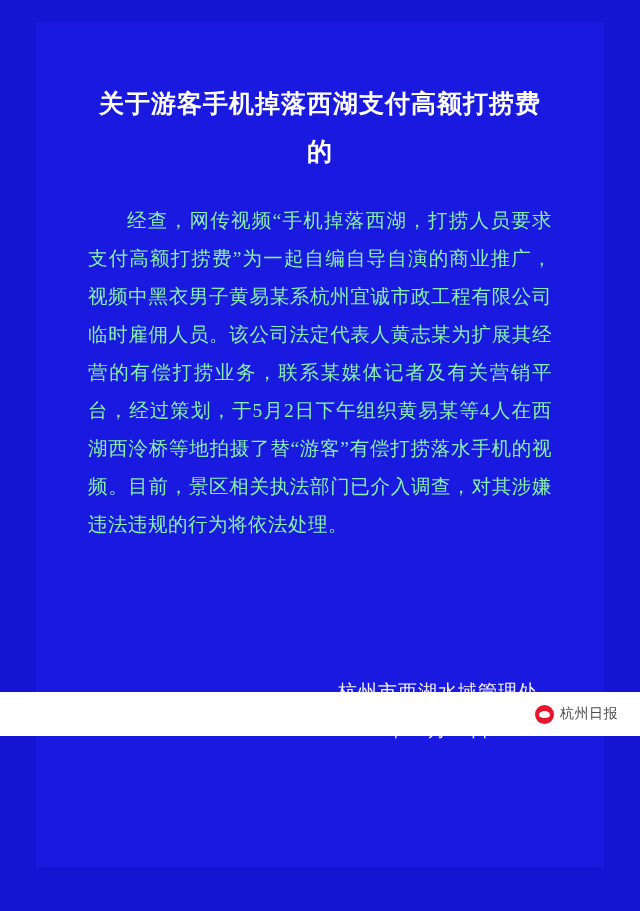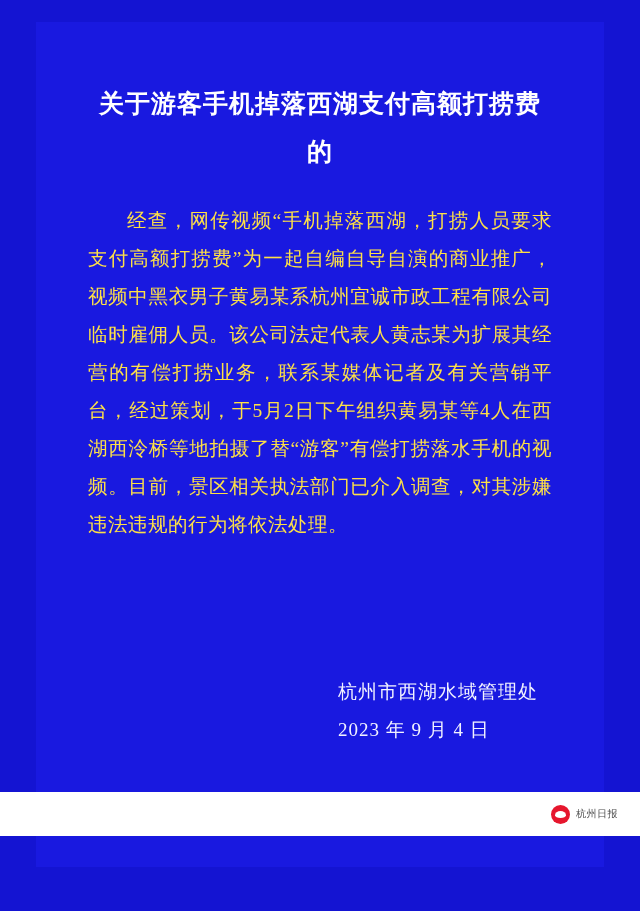--- a/index.html
+++ b/index.html
@@ -9,21 +9,21 @@
   body {
     width: 640px;
     height: 911px;
     background: #1414d2;
     font-family: "Liberation Serif", "DejaVu Serif", serif;
     overflow: hidden;
   }
   .page {
     position: relative;
     width: 640px;
-    height: 836px;
+    height: 736px;
     background: #1414d2;
     box-sizing: border-box;
   }
   .notice-card {
     position: absolute;
     left: 36px;
     top: 22px;
     width: 568px;
     height: 845px;
     background: #1919e0;
@@ -37,21 +37,21 @@
     text-align: center;
     font-weight: 700;
     letter-spacing: 1px;
     margin: 0 0 26px 0;
     padding: 0 10px;
   }
   .title .line {
     display: block;
   }
   .body-text {
-    color: #fde047;
+    color: #86efac;
     font-size: 19.5px;
     line-height: 38px;
     text-align: justify;
     text-justify: inter-ideograph;
     letter-spacing: 0.5px;
     margin: 0;
     font-family: Liberation Serif, serif;
   }
   .para {
     margin: 0 0 4px 0;
@@ -101,21 +101,21 @@
     position: absolute;
     left: 4px;
     top: 6px;
     width: 11px;
     height: 7px;
     background: #ffffff;
     border-radius: 50% 50% 50% 50% / 60% 60% 40% 40%;
   }
   .footer-label {
     color: #4a4a4a;
-    font-size: 10px;
+    font-size: 14px;
     font-family: "Liberation Sans", sans-serif;
     letter-spacing: 0.5px;
   }
 </style>
 </head>
 <body>
 
 <div class="page">
 
   <div class="notice-card">

